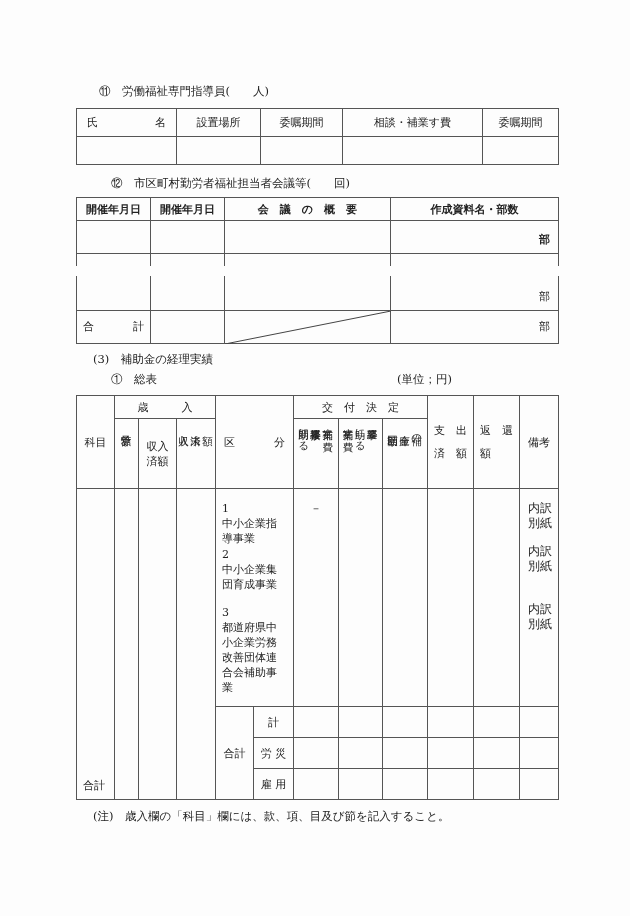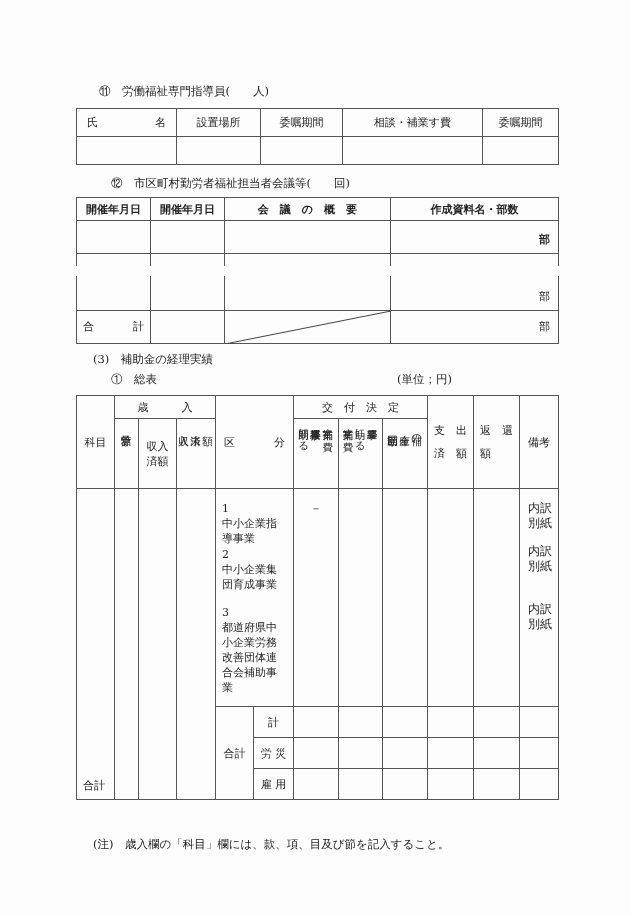--- a/index.html
+++ b/index.html
@@ -238,13 +238,13 @@
     <td></td>
         <td></td>
         <td></td>
         <td></td>
         <td></td>
         <td></td>
   </tr>
 </tbody>
   </table>
 
-<div class="heading" style="left:93px; top:809px;margin-top:28px;">(注)　歳入欄の「科目」欄には、款、項、目及び節を記入すること。</div>
+<div class="heading" style="left:93px; top:809px;">(注)　歳入欄の「科目」欄には、款、項、目及び節を記入すること。</div>
 
 </body></html>

